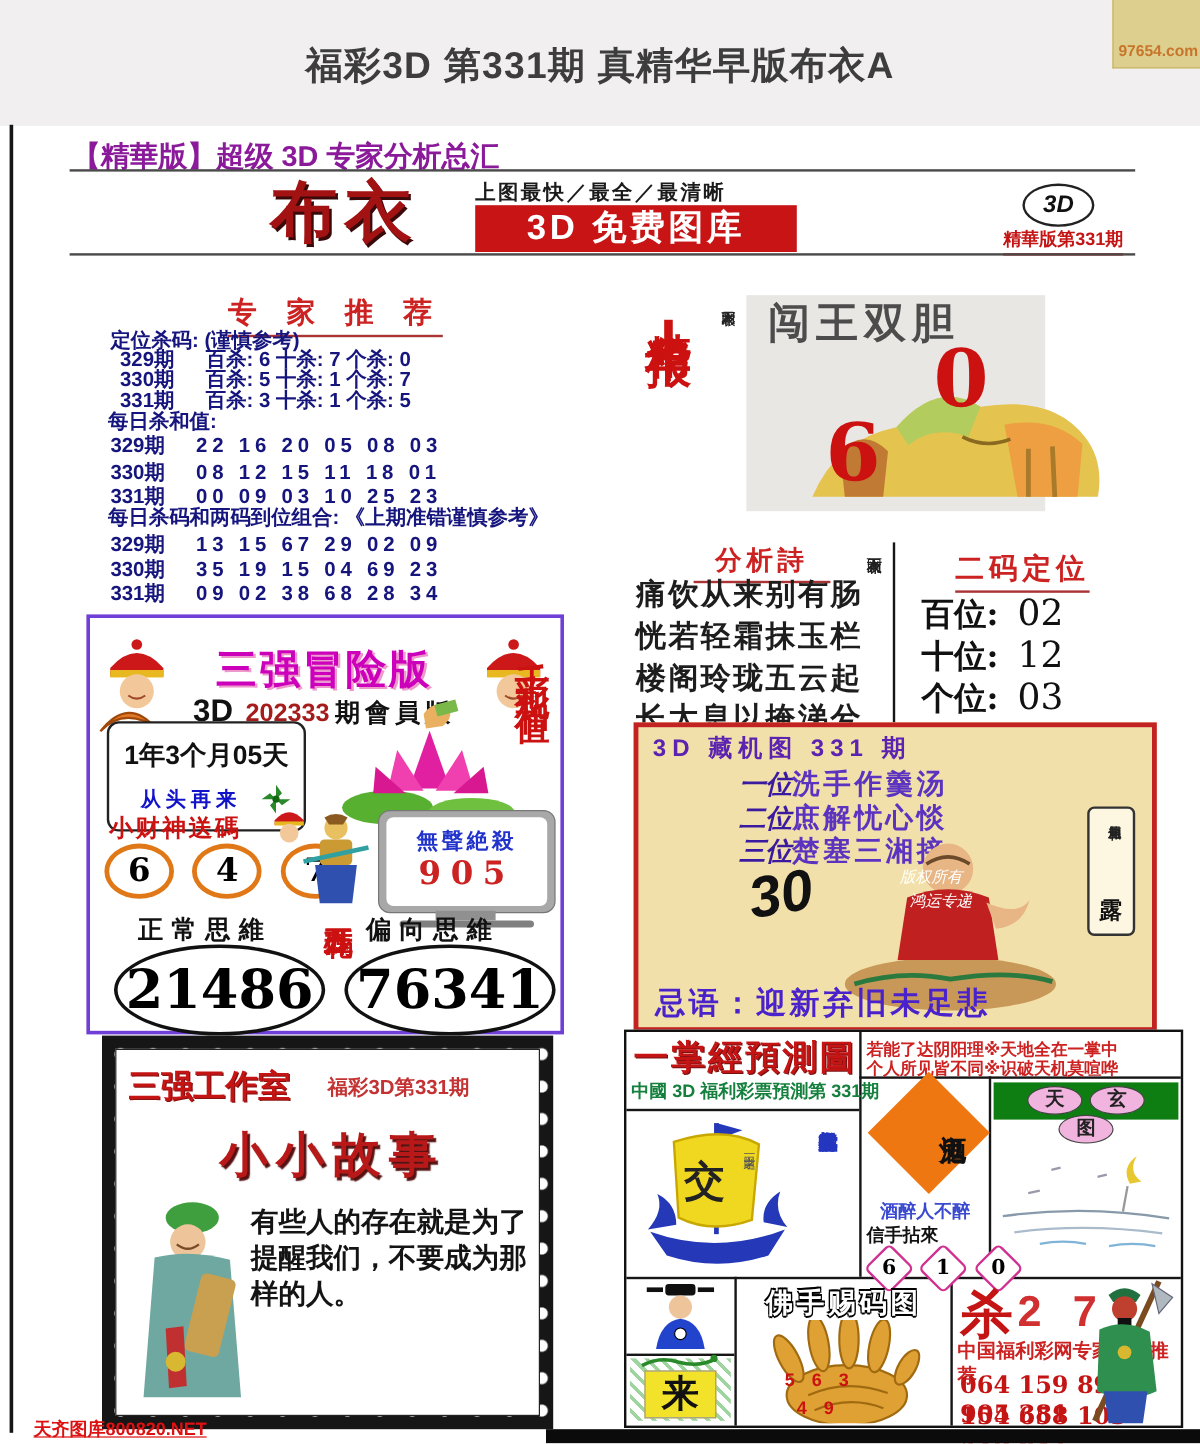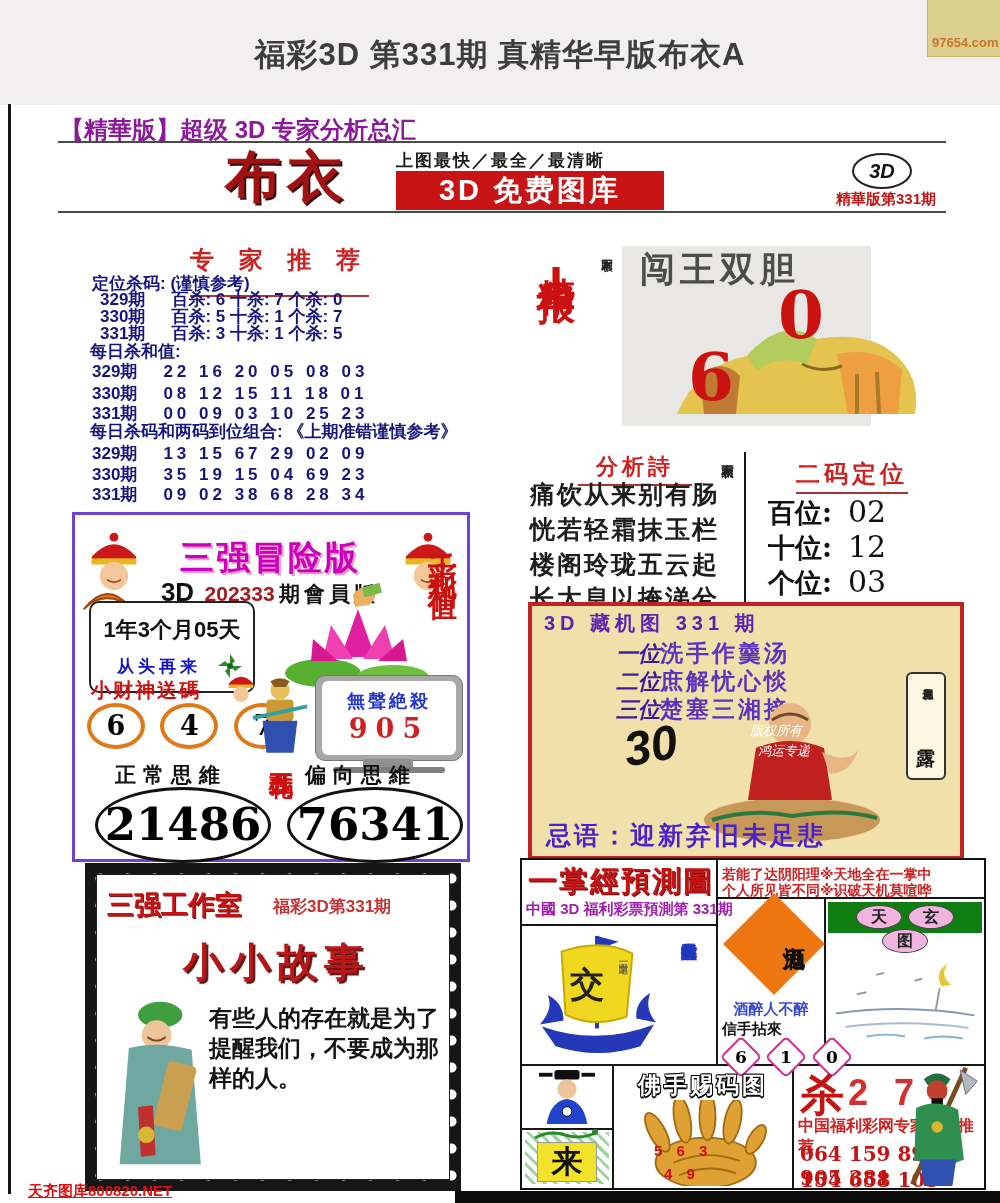--- a/index.html
+++ b/index.html
@@ -55,21 +55,21 @@
   <div class="abs b" style="left:60px;top:114px;font-size:24px;color:#8b1a9b;">【精華版】超级 3D 专家分析总汇</div>
   <div class="abs hr" style="left:58px;top:141px;width:888px;"></div>
 
   <div class="abs xb" style="left:198px;top:140px;font-size:56px;color:#a31212;text-shadow:2px 2px 0 #3a0a0a;letter-spacing:6px;margin-left:27px;">布衣</div>
   <div class="abs xb" style="left:396px;top:149px;font-size:17px;color:#1b1b1b;letter-spacing:2px;">上图最快／最全／最清晰</div>
   <div class="abs xb center" style="left:396px;top:171px;width:268px;height:39px;background:#c81414;color:#fff;font-size:29px;line-height:39px;letter-spacing:3px;">3D 免费图库</div>
   <div class="abs b center" style="left:852px;top:153px;width:56px;height:32px;border:2px solid #222;border-radius:50%;font-size:20px;font-style:italic;line-height:32px;color:#111;">3D</div>
   <div class="abs b" style="left:836px;top:190px;font-size:15px;color:#c41414;border-bottom:2px solid #c41414;padding-bottom:2px;">精華版第331期</div>
   <div class="abs hr" style="left:58px;top:211px;width:888px;"></div>
 
-  <div class="abs xb" style="left:190px;top:244px;font-size:24px;color:#cc2222;letter-spacing:9px;border-bottom:2px solid #a33;padding-bottom:19px;">专 家 推 荐</div>
+  <div class="abs xb" style="left:190px;top:244px;font-size:24px;color:#cc2222;letter-spacing:9px;border-bottom:2px solid #a33;padding-bottom:3px;">专 家 推 荐</div>
   <div class="abs b navy" style="left:92px;top:272px;font-size:17px;">定位杀码: (谨慎参考)</div>
   <div class="abs row-line" style="left:100px;top:288px;"><span class="iss">329期</span><span>百杀: 6 十杀: 7 个杀: 0</span></div>
   <div class="abs row-line" style="left:100px;top:305px;"><span class="iss">330期</span><span>百杀: 5 十杀: 1 个杀: 7</span></div>
   <div class="abs row-line" style="left:100px;top:322px;"><span class="iss">331期</span><span>百杀: 3 十杀: 1 个杀: 5</span></div>
   <div class="abs b navy" style="left:90px;top:340px;font-size:17px;">每日杀和值:</div>
   <div class="abs row-line" style="left:92px;top:360px;"><span class="iss">329期</span><span style="letter-spacing:4px;">22 16 20 05 08 03</span></div>
   <div class="abs row-line" style="left:92px;top:382px;"><span class="iss">330期</span><span style="letter-spacing:4px;">08 12 15 11 18 01</span></div>
   <div class="abs row-line" style="left:92px;top:402px;"><span class="iss">331期</span><span style="letter-spacing:4px;">00 09 03 10 25 23</span></div>
   <div class="abs b navy" style="left:90px;top:420px;font-size:17px;">每日杀码和两码到位组合: 《上期准错谨慎参考》</div>
   <div class="abs row-line" style="left:92px;top:442px;"><span class="iss">329期</span><span style="letter-spacing:4px;">13 15 67 29 02 09</span></div>
@@ -228,21 +228,21 @@
     <div class="abs divline" style="left:194px;top:0;width:2px;height:204px;"></div>
     <div class="abs divline" style="left:0;top:64px;width:194px;height:2px;"></div>
     <div class="abs divline" style="left:194px;top:37px;width:268px;height:2px;"></div>
     <div class="abs divline" style="left:302px;top:37px;width:2px;height:167px;"></div>
     <div class="abs divline" style="left:0;top:204px;width:462px;height:2px;"></div>
     <div class="abs divline" style="left:90px;top:204px;width:2px;height:124px;"></div>
     <div class="abs divline" style="left:270px;top:204px;width:2px;height:124px;"></div>
     <div class="abs divline" style="left:0;top:268px;width:90px;height:2px;"></div>
 
     <div class="abs xb" style="left:6px;top:2px;font-size:29px;color:#c41414;letter-spacing:2px;text-shadow:1px 1px 0 #711;">一掌經預測圖</div>
-    <div class="abs xb" style="left:4px;top:40px;font-size:15px;color:#a21caf;">中國 3D 福利彩票預測第 331期</div>
+    <div class="abs xb" style="left:4px;top:40px;font-size:15px;color:#15803d;">中國 3D 福利彩票預測第 331期</div>
     <div class="abs b" style="left:200px;top:6px;width:260px;font-size:14px;color:#cc2222;">若能了达阴阳理※天地全在一掌中</div>
     <div class="abs b" style="left:200px;top:22px;width:260px;font-size:14px;color:#cc2222;">个人所见皆不同※识破天机莫喧哗</div>
 
     <svg class="abs" style="left:10px;top:70px;" width="132" height="128" viewBox="0 0 130 130">
       <path d="M8 98 Q65 118 122 96 L108 118 Q65 132 22 118 Z" fill="#2438b8"></path>
       <rect x="62" y="6" width="4" height="94" fill="#2438b8"></rect>
       <path d="M64 6 L86 12 L64 20 Z" fill="#2438b8"></path>
       <path d="M28 22 Q70 8 100 24 L94 88 Q60 100 32 86 Z" fill="#f0d820" stroke="#c8a800" stroke-width="2"></path>
       <path d="M6 96 Q20 80 14 66 Q30 74 30 92" fill="#2438b8"></path>
       <path d="M124 94 Q112 80 118 64 Q102 74 104 90" fill="#2438b8"></path>

